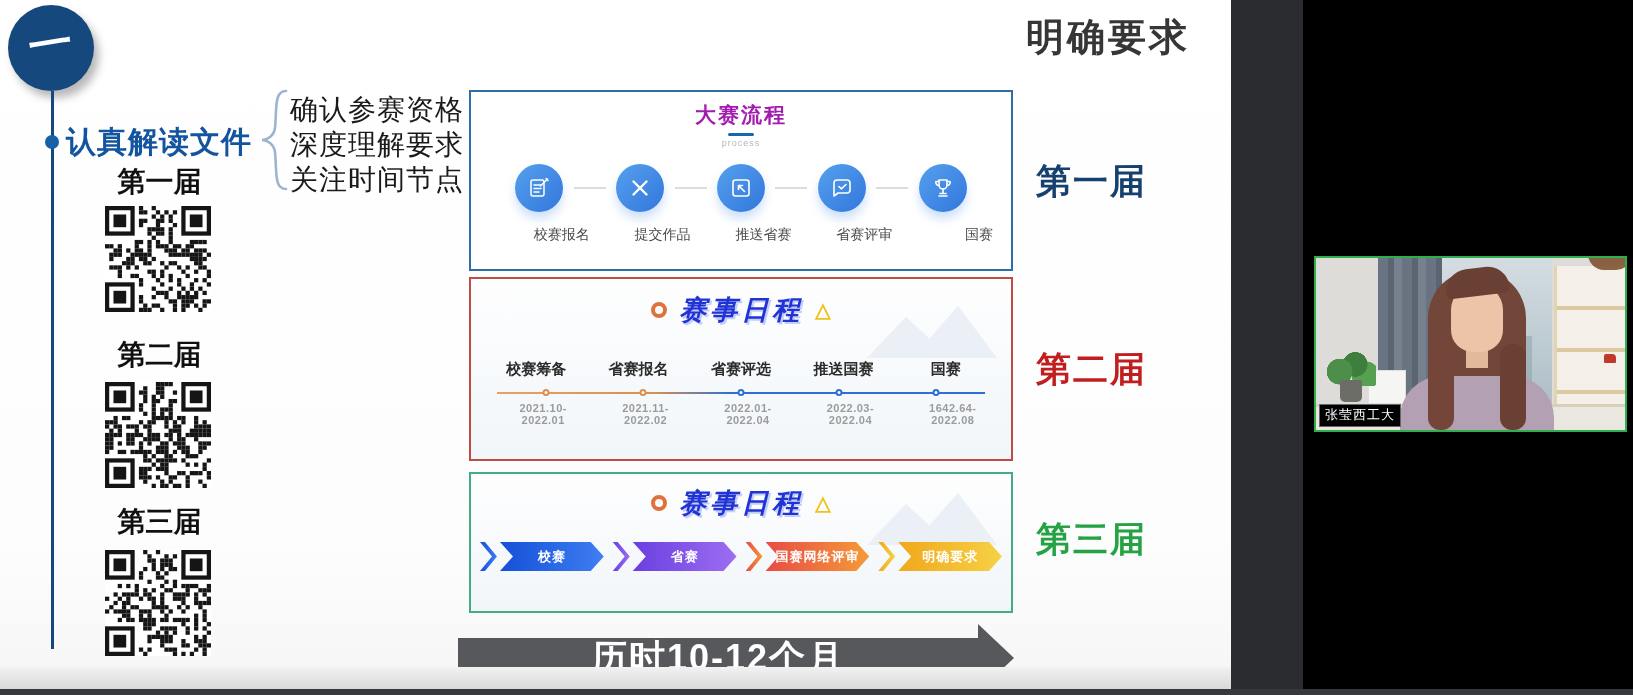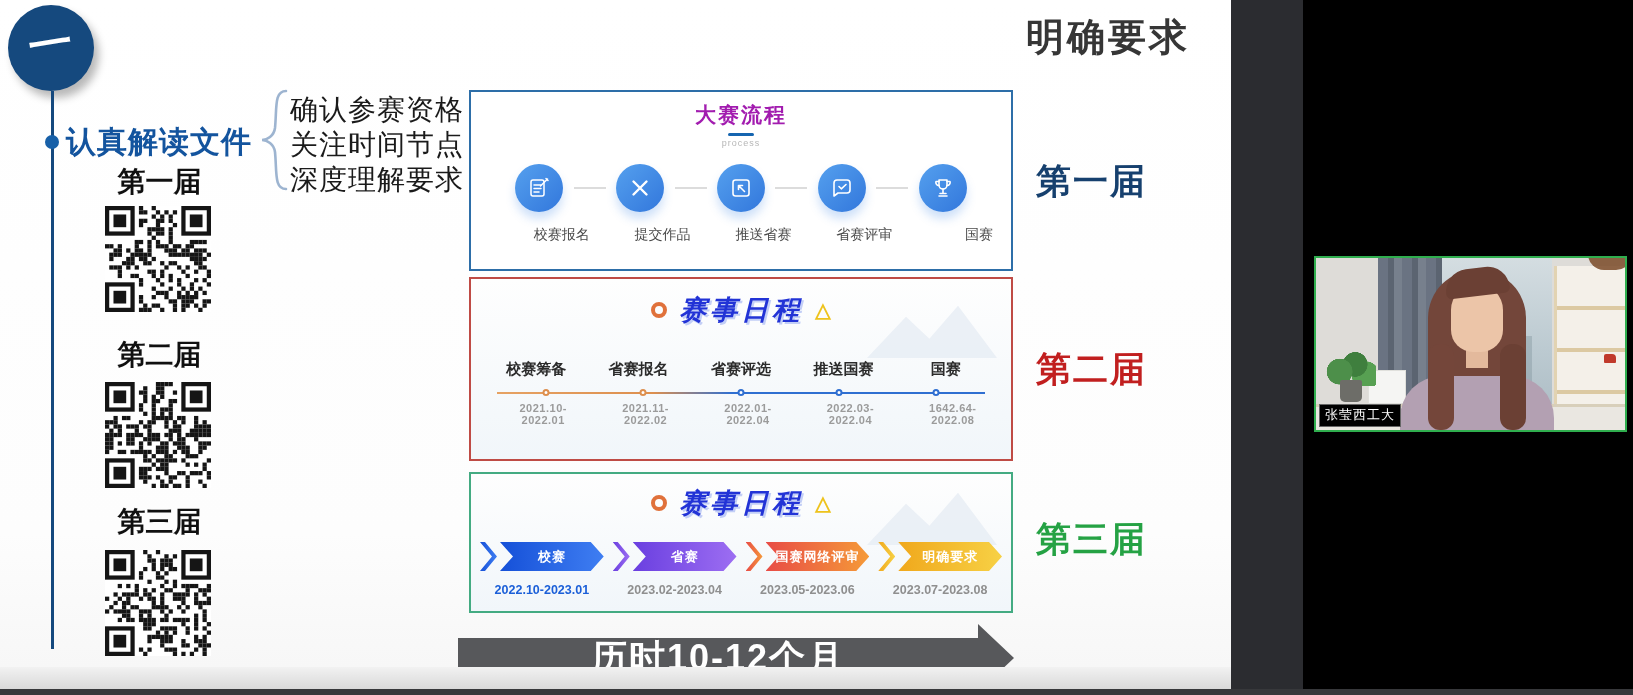--- a/index.html
+++ b/index.html
@@ -153,22 +153,22 @@
     <div class="vline"></div>
     <div class="bullet-dot"></div>
     <div class="heading">认真解读文件</div>
 
     <svg class="brace" width="32" height="104" viewBox="0 0 32 104">
       <path d="M28 3 C16 3 19 20 17 40 C16 48 9 52 4 52 C9 52 16 56 17 64 C19 84 16 101 28 101" fill="none" stroke="#9db4d0" stroke-width="2.6" stroke-linecap="round"></path>
     </svg>
 
     <div class="points">
       <div>确认参赛资格</div>
+      <div>深度理解要求</div>
       <div>关注时间节点</div>
-      <div>深度理解要求</div>
     </div>
 
     <div class="ed-label ed1">第一届</div>
     <div class="qr qr1"><svg width="106" height="106" viewBox="0 0 106 106">
           <rect x="33.92" y="0" width="4.24" height="4.24" fill="#151515"></rect>
           <rect x="46.64" y="0" width="4.24" height="4.24" fill="#151515"></rect>
           <rect x="33.92" y="4.24" width="4.24" height="4.24" fill="#151515"></rect>
           <rect x="38.160000000000004" y="4.24" width="4.24" height="4.24" fill="#151515"></rect>
           <rect x="50.88" y="4.24" width="4.24" height="4.24" fill="#151515"></rect>
           <rect x="59.36" y="4.24" width="4.24" height="4.24" fill="#151515"></rect>
@@ -880,26 +880,20 @@
         </div>
         <div class="phase">
           <div class="frag ph2"></div>
           <div class="chev ph2">国赛网络评审</div>
         </div>
         <div class="phase">
           <div class="frag ph3"></div>
           <div class="chev ph3">明确要求</div>
         </div>
       </div>
-      <div class="chev-dates">
-        <div class="hl">2022.10-2023.01</div>
-        <div>2023.02-2023.04</div>
-        <div>2023.05-2023.06</div>
-        <div>2023.07-2023.08</div>
-      </div>
     </div>
 
     <div class="panel-edition pe1">第一届</div>
     <div class="panel-edition pe2">第二届</div>
     <div class="panel-edition pe3">第三届</div>
 
     <div class="farrow-body">
       <span>历时10-12个月</span>
     </div>
     <div class="farrow-head"></div>

